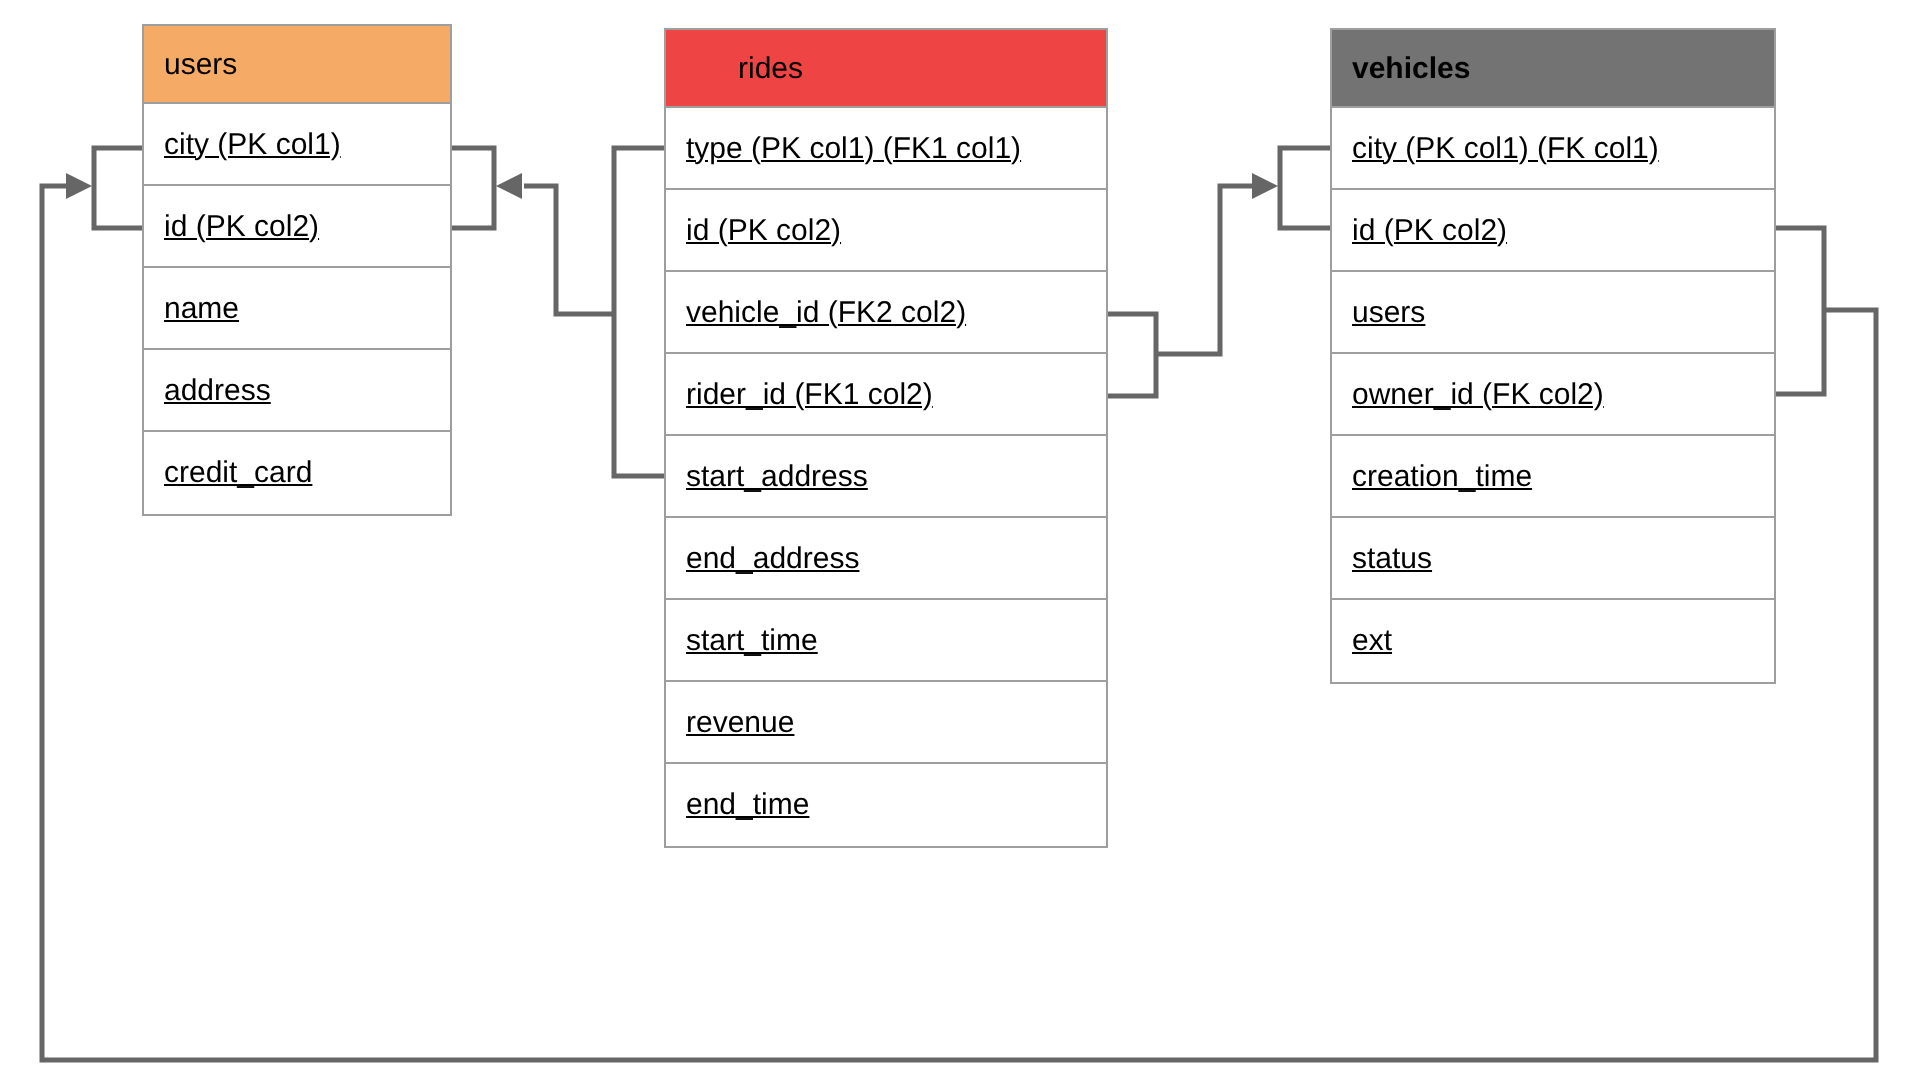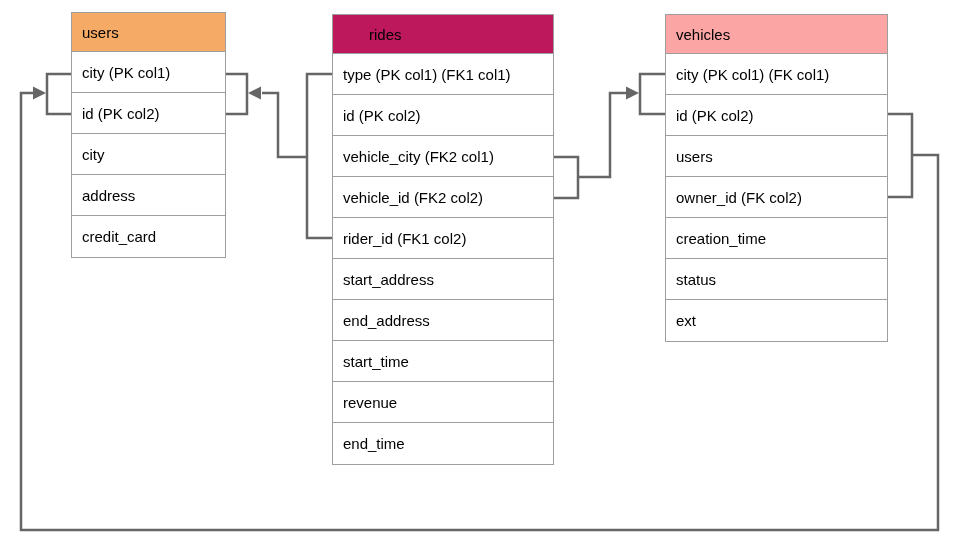--- a/index.html
+++ b/index.html
@@ -29,20 +29,21 @@
   .tbody .trow {
     height: 41px;
     display: flex;
     align-items: center;
     padding: 14px 10px;
     font-size: 15px;
     color: var(--text-color, #000);
     border-bottom: 1px solid var(--border-color, #9E9E9E);
     background: #ffffff;
     white-space: nowrap;
+    text-decoration: underline;
   }
   .tbody .trow:last-child { border-bottom: none; }
   #table-users   { left: 71px;  top: 12px; width: 155px; }
   #table-rides   { left: 332px; top: 14px; width: 222px; }
   #table-vehicles{ left: 665px; top: 14px; width: 223px; }
 </style>
 </head>
 <body style="background: rgb(255, 255, 255);">
 
 <div class="canvas">
@@ -73,44 +74,43 @@
       <polygon points="639,93 626,86.5 626,99.5"></polygon>
       <polygon points="46,93 33,86.5 33,99.5"></polygon>
     </g>
   </svg>
 
   <div class="db-table" id="table-users">
     <div class="thead" style="background: rgb(245, 171, 102);">users</div>
     <div class="tbody">
         <div class="trow">city (PK col1)</div>
         <div class="trow">id (PK col2)</div>
-        <div class="trow">city</div>
+        <div class="trow">name</div>
         <div class="trow">address</div>
         <div class="trow">credit_card</div>
       </div>
   </div>
 
   <div class="db-table" id="table-rides">
-    <div class="thead" style="background: #be185d; padding-left: 36px;">rides</div>
+    <div class="thead" style="background: #ef4444; padding-left: 36px;">rides</div>
     <div class="tbody">
         <div class="trow">type (PK col1) (FK1 col1)</div>
         <div class="trow">id (PK col2)</div>
-        <div class="trow">vehicle_city (FK2 col1)</div>
         <div class="trow">vehicle_id (FK2 col2)</div>
         <div class="trow">rider_id (FK1 col2)</div>
         <div class="trow">start_address</div>
         <div class="trow">end_address</div>
         <div class="trow">start_time</div>
         <div class="trow">revenue</div>
         <div class="trow">end_time</div>
       </div>
   </div>
 
   <div class="db-table" id="table-vehicles">
-    <div class="thead" style="background: #fca5a5;">vehicles</div>
+    <div class="thead" style="background: #737373; font-weight: bold;">vehicles</div>
     <div class="tbody">
         <div class="trow">city (PK col1) (FK col1)</div>
         <div class="trow">id (PK col2)</div>
         <div class="trow">users</div>
         <div class="trow">owner_id (FK col2)</div>
         <div class="trow">creation_time</div>
         <div class="trow">status</div>
         <div class="trow">ext</div>
       </div>
   </div>

